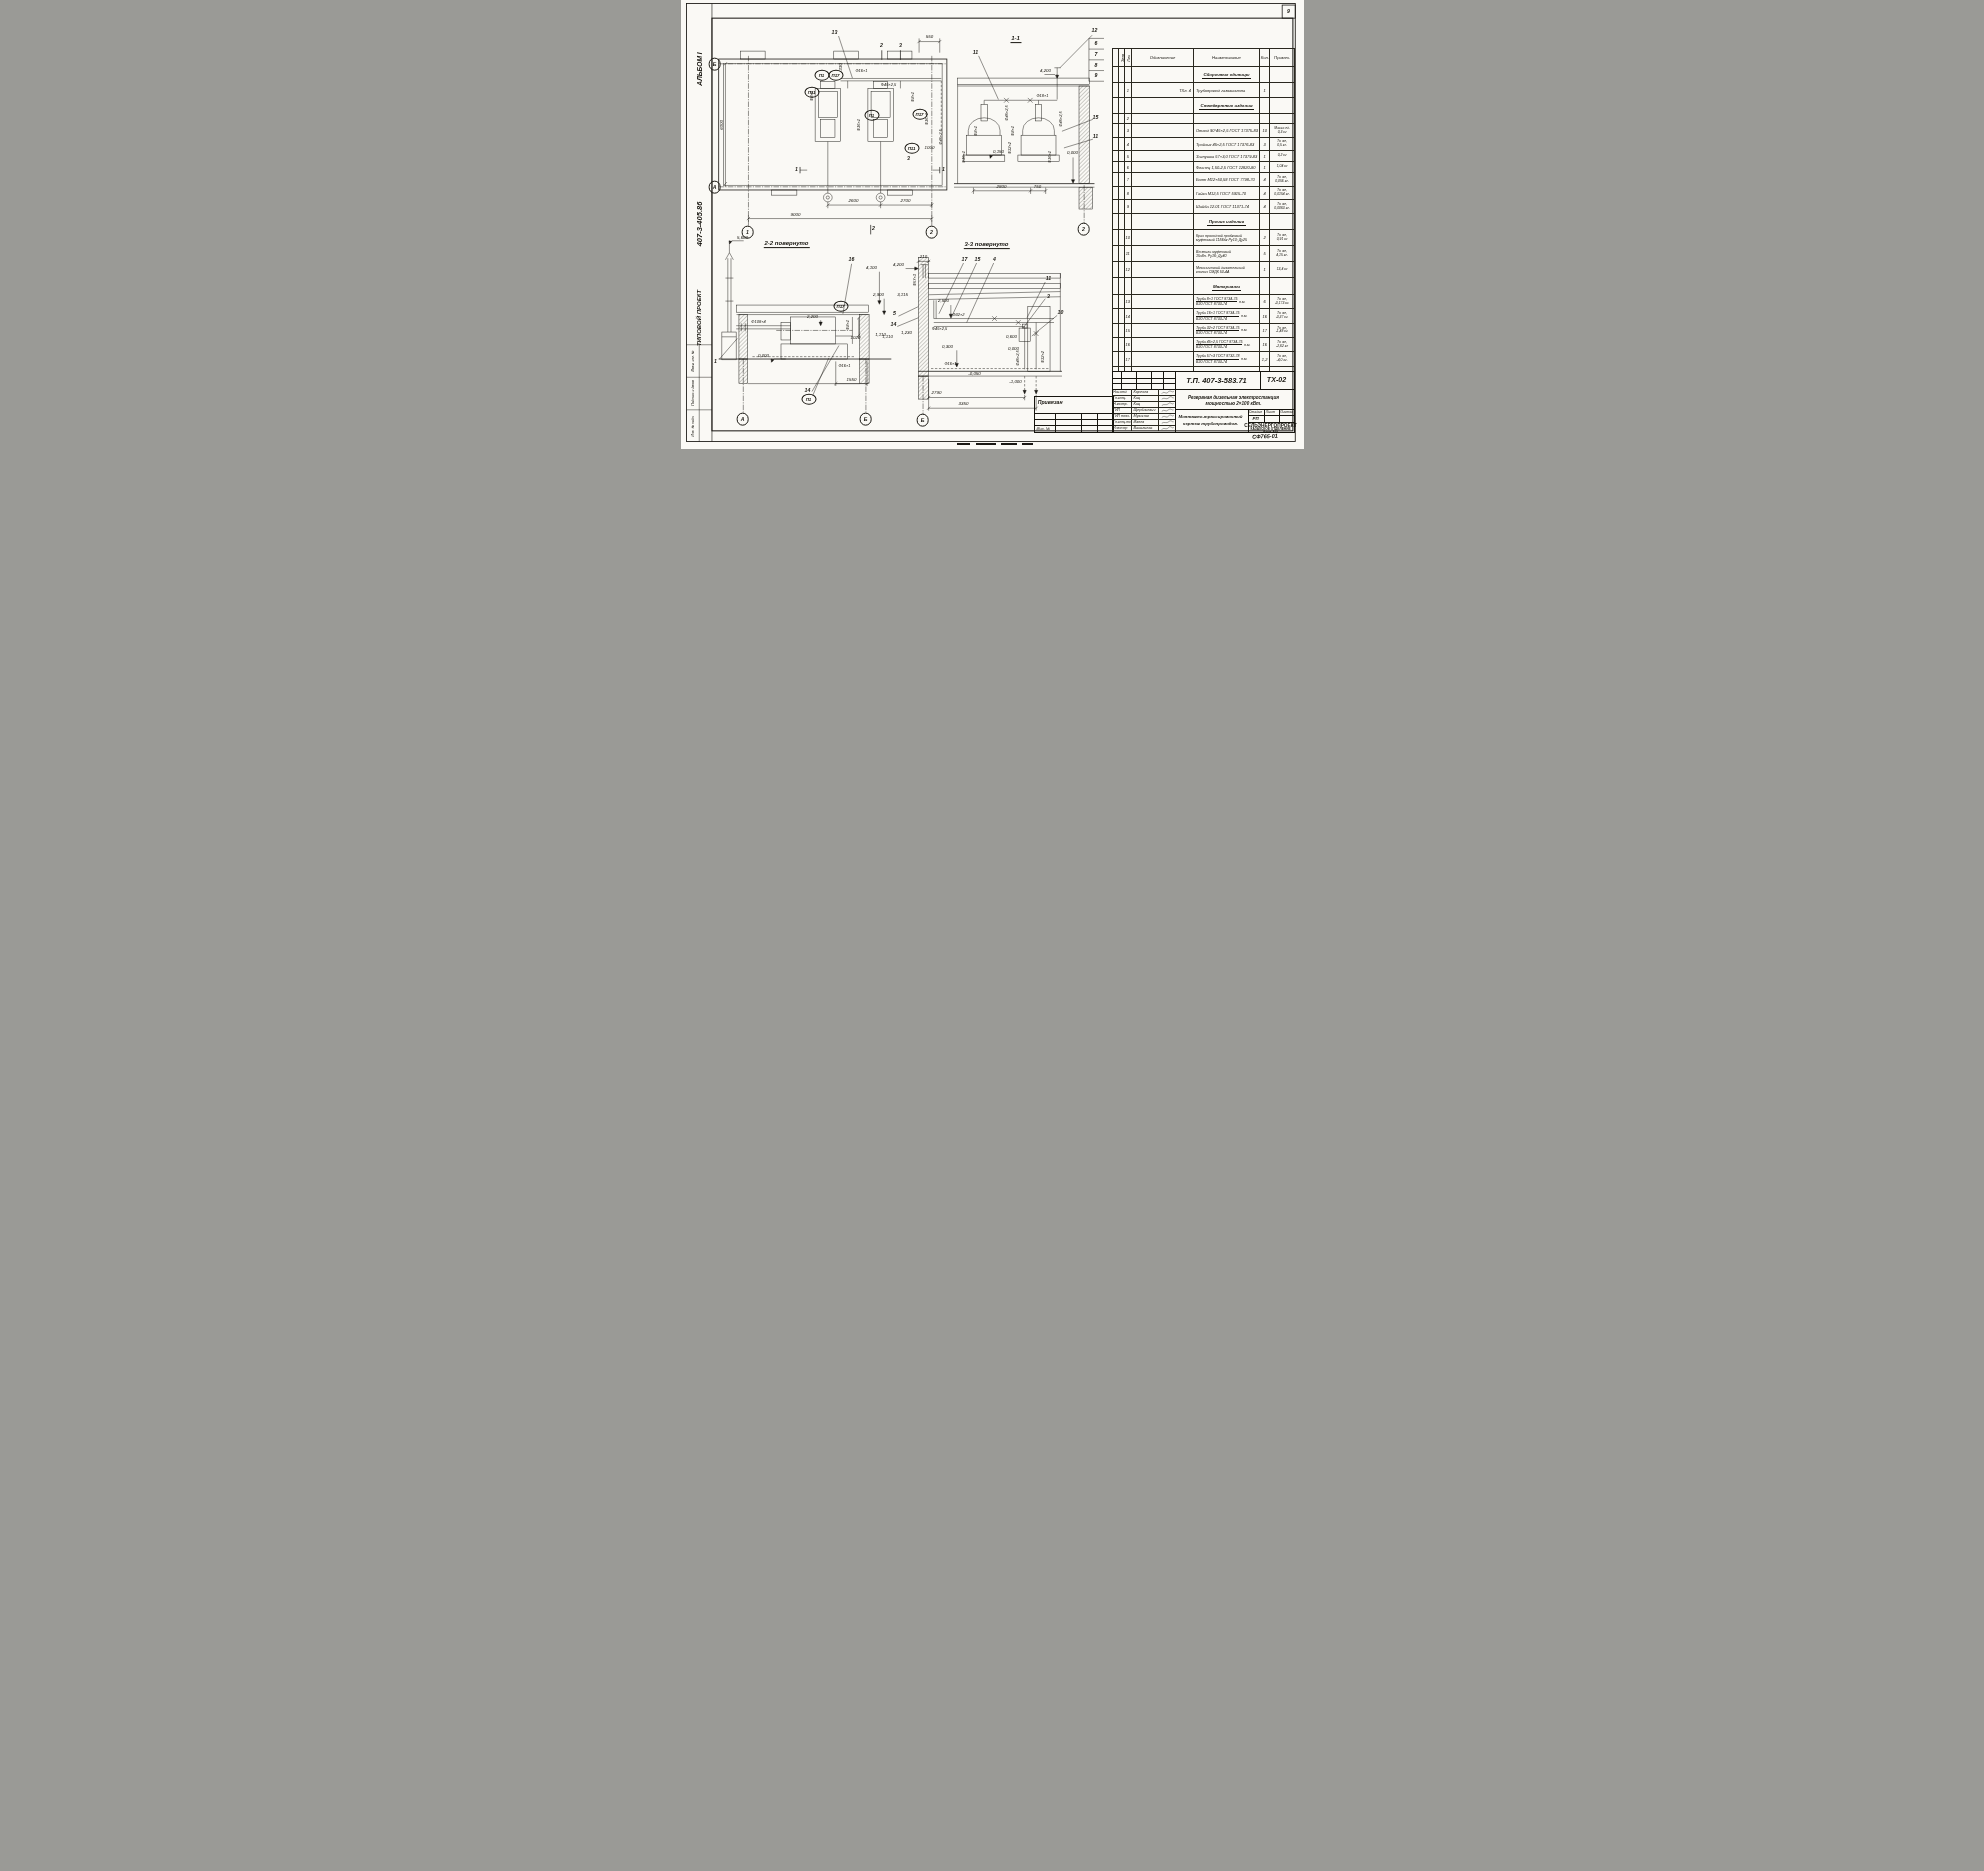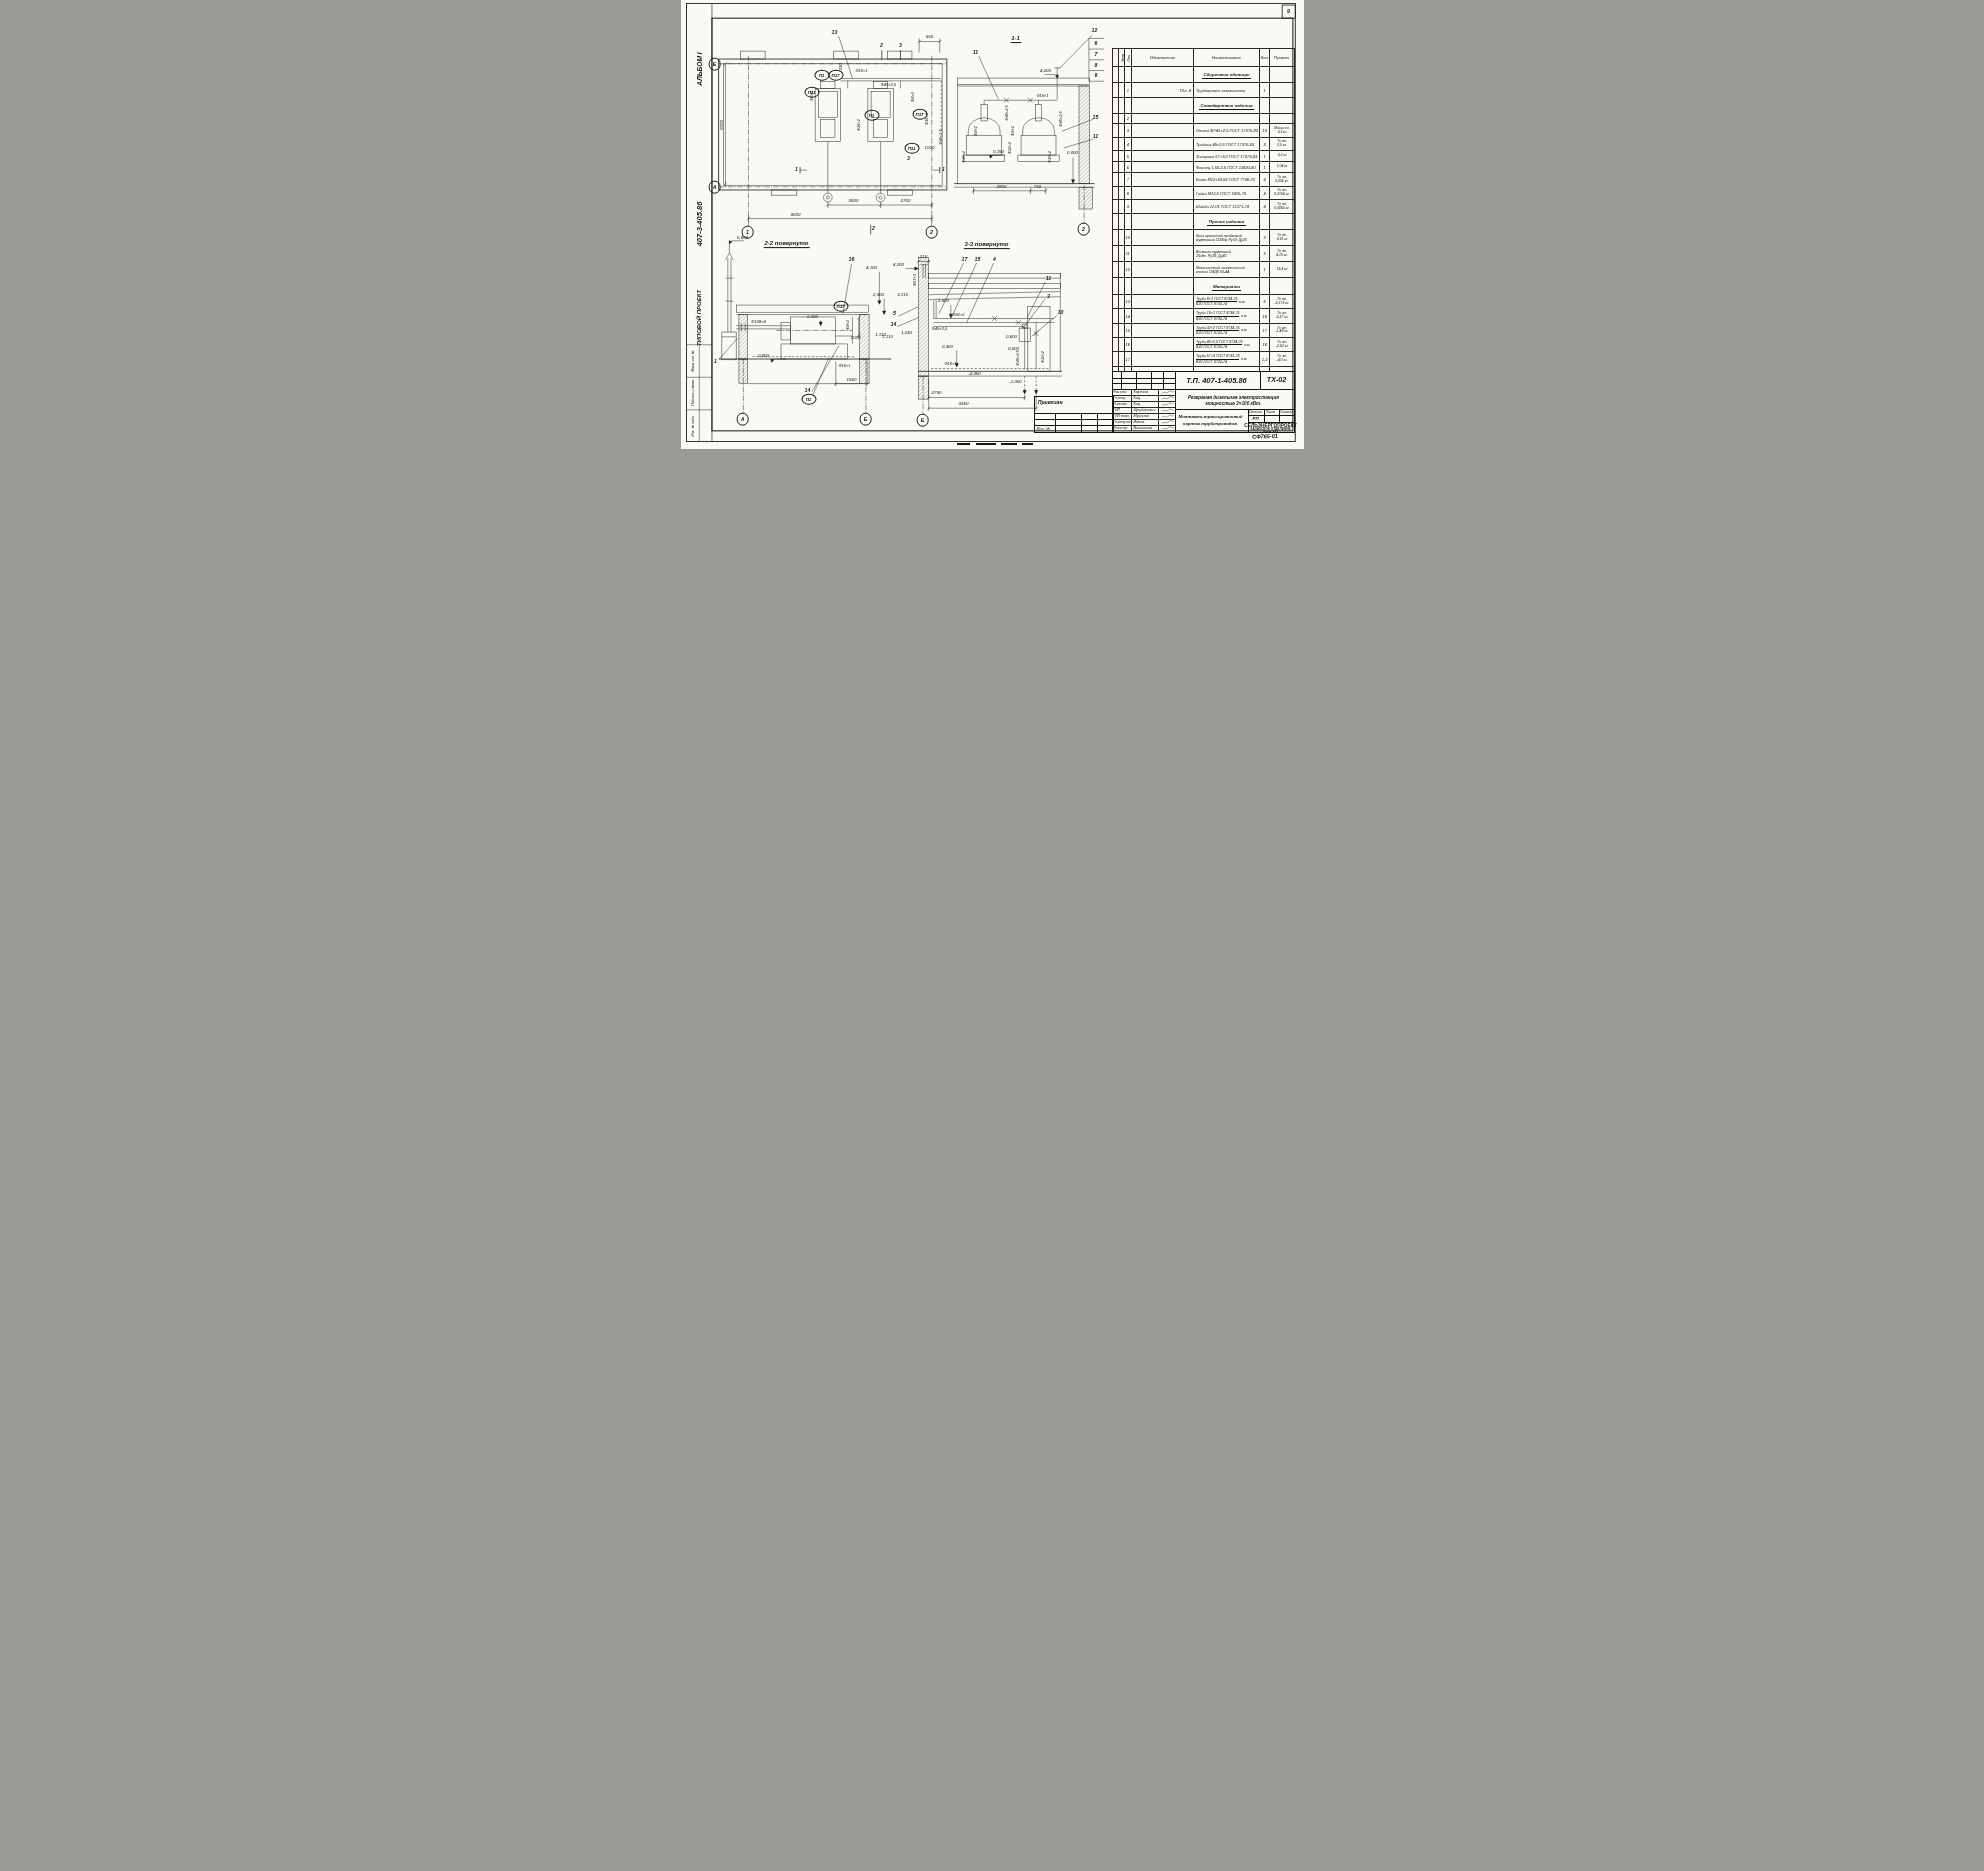--- a/index.html
+++ b/index.html
@@ -692,21 +692,21 @@
     <div class="ln" style="left:0;top:17px;width:181px;height:0.6px;"></div>
 
     <div class="ln" style="left:0;top:5.6px;width:62px;height:0.4px;"></div>
     <div class="ln" style="left:0;top:11px;width:62px;height:0.4px;"></div>
     <div class="ln" style="left:8px;top:0;width:0.4px;height:17px;"></div>
     <div class="ln" style="left:23px;top:0;width:0.4px;height:17px;"></div>
     <div class="ln" style="left:38px;top:0;width:0.4px;height:17px;"></div>
     <div class="ln" style="left:50px;top:0;width:0.4px;height:17px;"></div>
 
     <div class="ln" style="left:147px;top:0;width:0.6px;height:17px;"></div>
-    <span class="tx" style="left:104px;top:8.3px;font-size:7.5px;font-weight:bold;">Т.П. 407-1-405.86</span>
+    <span class="tx" style="left:104px;top:8.3px;font-size:7.5px;font-weight:bold;">Т.П. 407-3-583.71</span>
     <span class="tx" style="left:164px;top:8.3px;font-size:7.1px;font-weight:bold;">ТХ-02</span>
 
     <div class="ln" style="left:62px;top:37px;width:120px;height:0.6px;"></div>
     <span class="tx" style="left:121px;top:24.6px;font-size:4.6px;font-weight:bold;">Резервная дизельная электростанция</span>
     <span class="tx" style="left:121px;top:31px;font-size:4.6px;font-weight:bold;">мощностью 2×100 кВт.</span>
 
     <div class="ln" style="left:135px;top:37px;width:0.6px;height:22.6px;"></div>
     <div class="ln" style="left:135px;top:43px;width:46px;height:0.4px;"></div>
     <div class="ln" style="left:135px;top:50px;width:46px;height:0.4px;"></div>
     <div class="ln" style="left:151px;top:37px;width:0.4px;height:12.7px;"></div>

